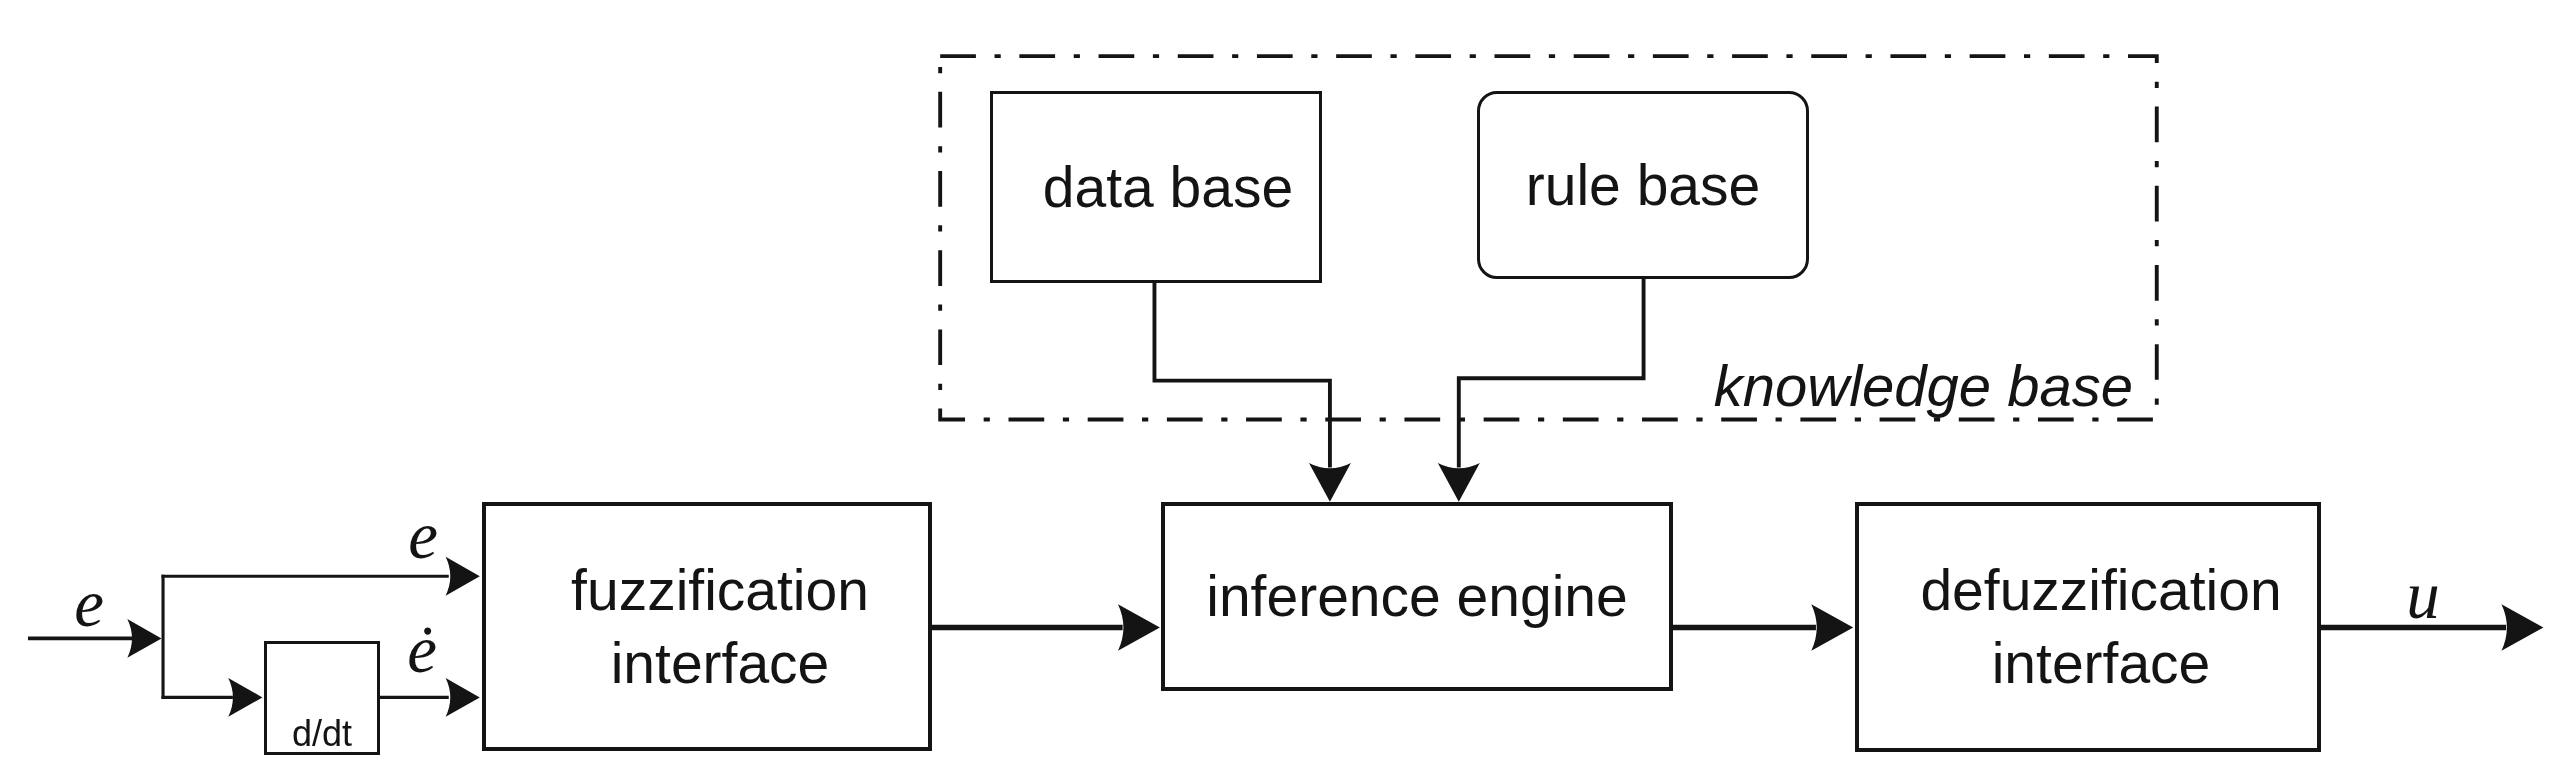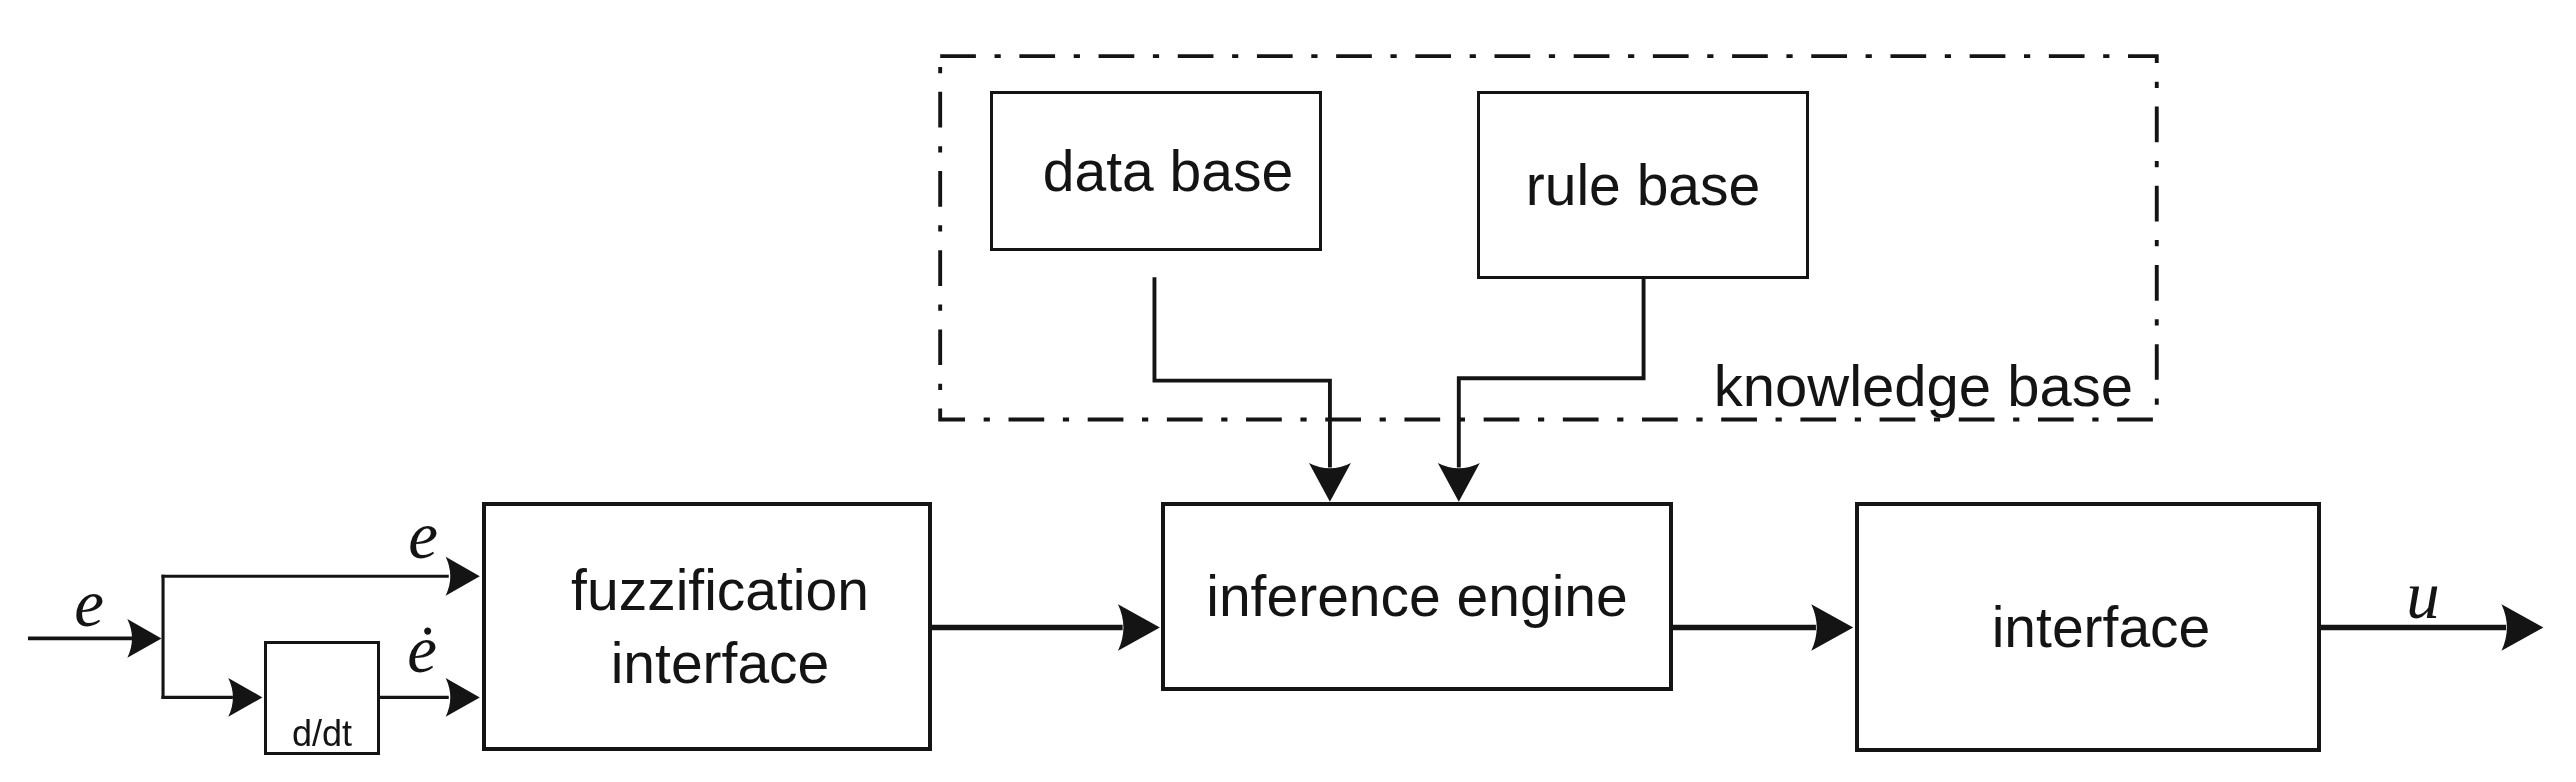--- a/index.html
+++ b/index.html
@@ -24,35 +24,36 @@
     border: 3.9px solid #141414;
     display: flex;
     align-items: center;
     justify-content: center;
     text-align: center;
     color: #141414;
     font-size: 57px;
     line-height: 73px;
   }
   .box .lbl span { display: block; margin-left: 26px; }
-  #box-database  { left: 990px; top: 91px; width: 332px; height: 160px; padding-left: 24px; }
-  #box-rulebase  { left: 1477px; top: 91px; width: 332px; height: 188px; }
+  #box-database  { left: 990px; top: 91px; width: 332px; height: 192px; padding-left: 24px; }
+  #box-rulebase  { left: 1477px; top: 91px; width: 332px; height: 188px; border-radius: 20px; }
   #box-fuzz      { left: 482px;  top: 502px; width: 450px; height: 249px; border-width: 4.7px; }
   #box-inference { left: 1161px; top: 502px; width: 512px; height: 189px; border-width: 4.7px; }
   #box-defuzz    { left: 1855px; top: 502px; width: 466px; height: 250px; border-width: 4.7px; }
   #box-ddt       { left: 264px;  top: 641px; width: 116px; height: 114px; border-width: 3.1px;
                    font-size: 36px; line-height: 1; align-items: flex-end; }
   .kb-caption {
     position: absolute;
     top: 351px;
     right: 443px;
     color: #141414;
     font-size: 58px;
     line-height: 70px;
     white-space: nowrap;
+    font-style: italic;
   }
   .sig {
     position: absolute;
     color: #141414;
     font-family: "Liberation Serif", serif;
     font-style: italic;
     font-size: 67px;
     line-height: 1.1;
     transform: translateX(-50%);
     white-space: nowrap;
@@ -116,20 +117,21 @@
     <div class="lbl">
       <span>fuzzification</span>
       <span>interface</span>
     </div>
   </div>
   <div class="box" id="box-inference">
     <div class="lbl">inference engine</div>
   </div>
   <div class="box" id="box-defuzz">
     <div class="lbl">
+      <span>defuzzification</span>
       <span>interface</span>
     </div>
   </div>
 
   <div class="sig" id="sig-input">e</div>
   <div class="sig" id="sig-error">e</div>
   <div class="sig" id="sig-edot">ė</div>
   <div class="sig" id="sig-output">u</div>
 
 </div>

